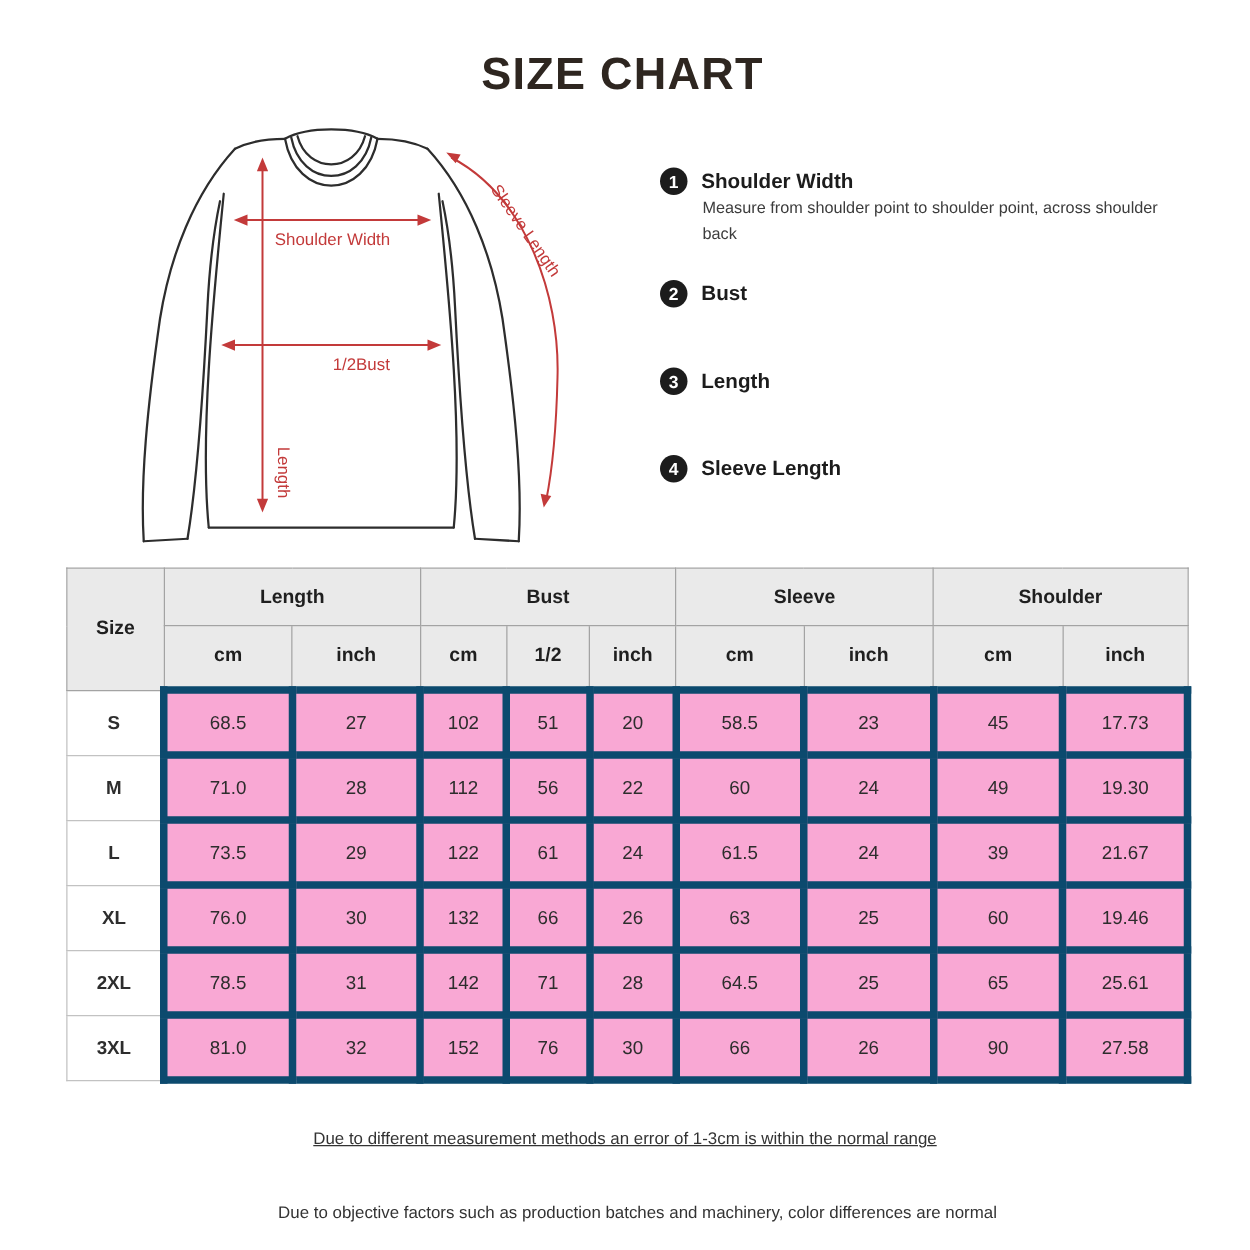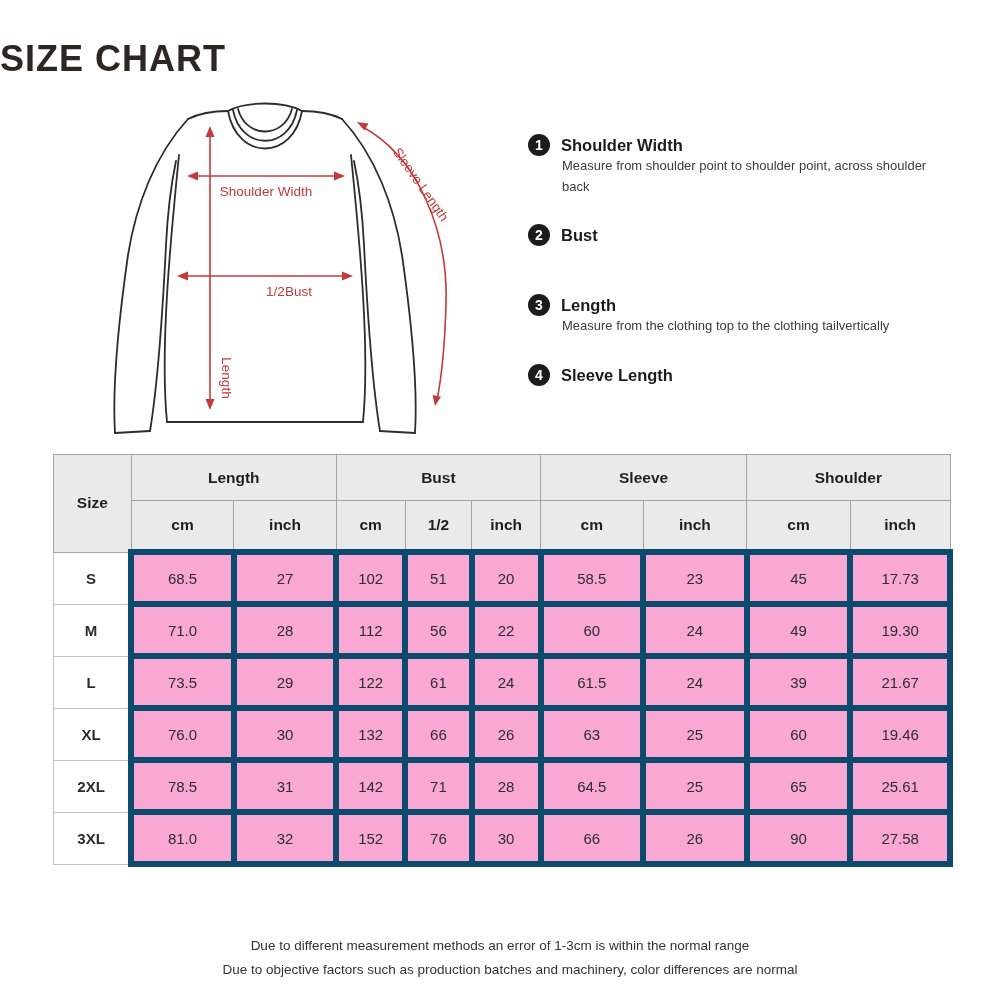--- a/index.html
+++ b/index.html
@@ -1,21 +1,21 @@
 <!DOCTYPE html>
 <html><head>
 <meta charset="utf-8">
 <style>
   html,body{margin:0;padding:0;}
   body{
     width:1000px;height:1000px;background:#ffffff;position:relative;
     font-family:"Liberation Sans", sans-serif;color:#222;overflow:hidden;
   }
   .page-title{
-    position:absolute;top:38px;left:0;width:996px;
+    position:absolute;top:38px;left:0;width:996px;text-align:center;
     font-size:36px;font-weight:bold;letter-spacing:1px;color:#2e2620;margin:0;
   }
   
   .diagram{position:absolute;left:100px;top:95px;width:400px;height:345px;}
   .diagram .garment{stroke:#2d2d2d;stroke-width:1.8;fill:none;stroke-linecap:round;stroke-linejoin:round;}
   .diagram .measure{stroke:#c33a3a;stroke-width:1.6;fill:none;}
   .diagram .head{fill:#c33a3a;stroke:none;}
   .diagram text{font-family:"Liberation Sans", sans-serif;fill:#c33a3a;font-size:13.5px;}
   
   .instr{position:absolute;left:528px;width:440px;}
@@ -38,21 +38,21 @@
   }
   .size-table thead tr.group-row th{height:45px;}
   .size-table thead tr.sub-row th{height:48px;}
   .size-table tbody th{font-weight:bold;background:#fff;border:1px solid #c2c2c2;height:46px;}
   .size-table tbody td{border:6px solid #0c4a6e;height:46px;background:#f9a8d4;}
   .size-table{border:1px solid #a9a9a9;}
   
   .footnote{
     position:absolute;left:0;width:1000px;text-align:center;font-size:13.5px;color:#333;
   }
-  .fn1{top:938px;} .fn2{top:962px;padding-left:10px;}
+  .fn1{top:903px;text-decoration:underline;} .fn2{top:962px;padding-left:10px;}
 </style>
 </head>
 <body>
 
 <h1 class="page-title">SIZE CHART</h1>
 
 <div class="diagram">
   <svg width="400" height="345" viewBox="0 0 400 345">
 
     <g class="garment">
@@ -115,21 +115,20 @@
   <div class="instr-head">
     <span class="bullet">2</span>
     <span class="instr-title">Bust</span>
   </div>
 </div>
 <div class="instr" style="top:294px">
   <div class="instr-head">
     <span class="bullet">3</span>
     <span class="instr-title">Length</span>
   </div>
-  <div class="instr-desc">Measure from the clothing top to the clothing tailvertically</div>
 </div>
 <div class="instr" style="top:364px">
   <div class="instr-head">
     <span class="bullet">4</span>
     <span class="instr-title">Sleeve Length</span>
   </div>
 </div>
 
 <table class="size-table">
   <colgroup>

